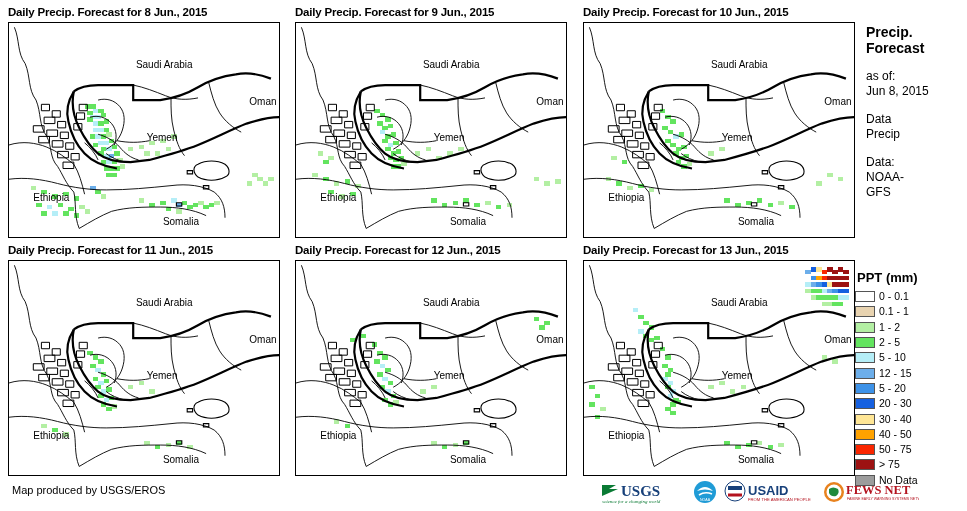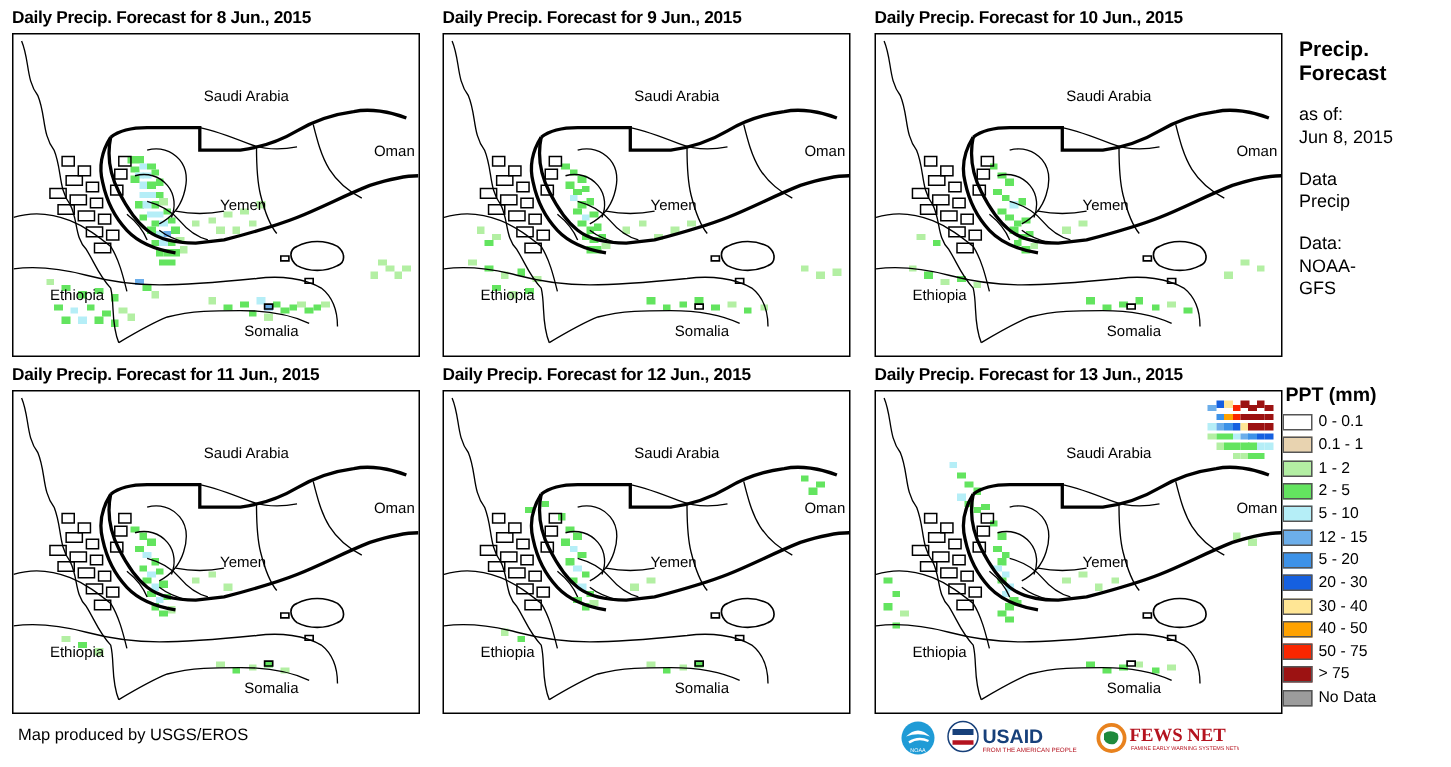--- a/index.html
+++ b/index.html
@@ -22,21 +22,21 @@
   .landfill{fill:#000;stroke:none;}
 
   .clabel{position:absolute;font-size:10px;color:#000;white-space:nowrap;}
 
   
   #sidebar{position:absolute;left:866px;top:24px;width:101px;}
   .side-title{font-size:14px;font-weight:bold;line-height:16px;}
   .side-block{font-size:12px;line-height:15px;margin-top:13px;}
 
   
-  #legend{position:absolute;left:855px;top:255px;width:112px;}
+  #legend{position:absolute;left:855px;top:270px;width:112px;}
   .legend-title{font-size:13px;font-weight:bold;margin-bottom:4px;padding-left:2px;}
   .legend-row{display:flex;align-items:center;height:15.3px;}
   .swatch{width:20px;height:11px;border:1px solid #555;box-sizing:border-box;
       margin-right:4px;flex:0 0 auto;}
   .legend-label{font-size:10.5px;line-height:11px;white-space:nowrap;}
 
   
   #credit{position:absolute;left:12px;top:484px;font-size:11px;}
   #logos{position:absolute;left:600px;top:478px;height:28px;
       display:flex;align-items:center;gap:7px;}
@@ -732,20 +732,27 @@
         <span class="swatch" style="background: rgb(156, 156, 156);"></span>
         <span class="legend-label">No Data</span>
       </div>
     </div>
 </div>
 
 <div id="credit">Map produced by USGS/EROS</div>
 
 <div id="logos">
   <div class="logo">
+    <svg width="86" height="26" viewBox="0 0 86 26">
+      <path d="M2 6 L16 6 L9 10 L18 10 L2 17 Z" fill="#0a7a34"></path>
+      <text x="21" y="17" font-family="Liberation Serif, serif" font-size="15" font-weight="bold" fill="#17407a">USGS</text>
+      <text x="2" y="24" font-family="Liberation Serif, serif" font-size="5" font-style="italic" fill="#0a7a34">science for a changing world</text>
+    </svg>
+  </div>
+  <div class="logo">
     <svg width="24" height="24" viewBox="0 0 24 24">
       <circle cx="12" cy="12" r="11" fill="#1f9bd6"></circle>
       <path d="M4 11 Q12 3 20 11 Q12 8 4 11 Z" fill="#ffffff"></path>
       <path d="M6 15 Q12 11 19 14" stroke="#ffffff" stroke-width="1.6" fill="none"></path>
       <text x="12" y="21" font-size="3.6" fill="#ffffff" text-anchor="middle" font-family="Liberation Sans, sans-serif">NOAA</text>
     </svg>
   </div>
   <div class="logo">
     <svg width="92" height="24" viewBox="0 0 92 24">
       <ellipse cx="11" cy="11" rx="10" ry="10" fill="#ffffff" stroke="#17407a" stroke-width="1"></ellipse>

